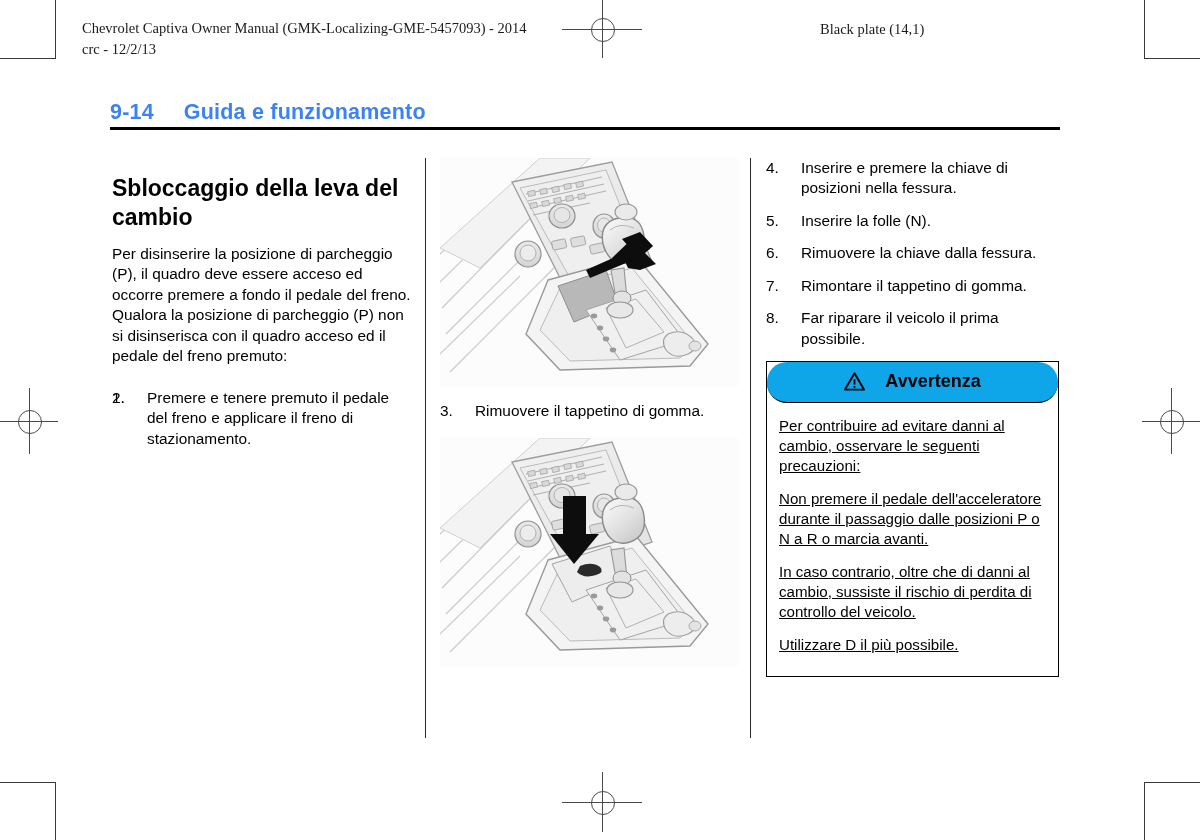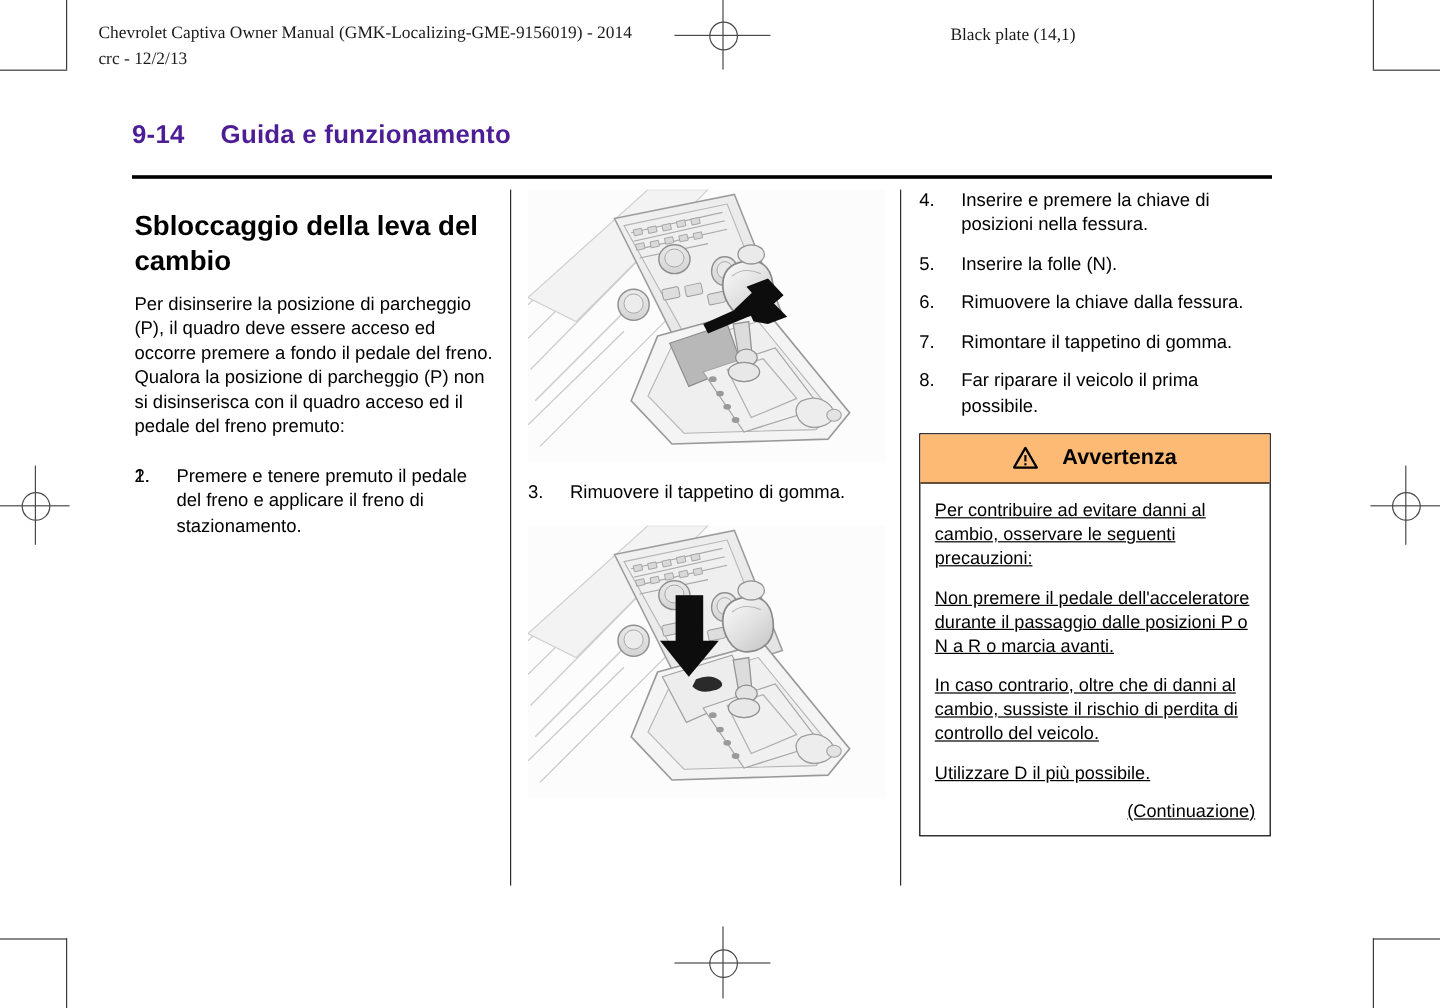--- a/index.html
+++ b/index.html
@@ -37,33 +37,33 @@
   
   .hdr {
     position: absolute;
     font-family: "Liberation Serif", serif;
     font-size: 14.5px;
     color: #1a1a1a;
     white-space: nowrap;
     line-height: 1.45;
   }
   #hdr-left { left: 82px; top: 18px; }
-  #hdr-right { left: 792px; top: 19px; }
+  #hdr-right { left: 820px; top: 19px; }
 
   
   #page-title-wrap {
     position: absolute;
     left: 110px; top: 100px; width: 950px;
   }
   #page-title {
     font-size: 21.5px;
     font-weight: bold;
     letter-spacing: .2px;
-    color: #4c1d95;
-    padding-bottom: 21px;
+    color: #3b82f6;
+    padding-bottom: 2px;
     white-space: nowrap;
   }
   #page-title .num { margin-right: 30px; }
   #title-rule {
     height: 2.5px; background: #000; width: 950px;
   }
 
   
   .col-rule {
     position: absolute;
@@ -123,30 +123,31 @@
   }
   .fig-caption .mk { position: absolute; left: 0; top: 0; }
 
   
   #warning-box {
     border: 1.6px solid #000;
     width: 293px;
     box-sizing: border-box;
   }
   #warning-head {
-    background: #fdba74;
+    background: #0ea5e9;
     border-bottom: 1.6px solid #000;
     text-align: center;
     padding: 9px 0 10px 0;
     font-size: 18px;
     font-weight: bold;
     display: flex;
     align-items: center;
     justify-content: center;
     gap: 20px;
+    border-radius: 20px;
   }
   #warning-body { padding: 13px 12px 8px 12px; text-decoration: underline; }
   #warning-body p {
     font-size: 15.1px;
     line-height: 1.32;
     margin: 0 0 13px 0;
   }
   #warning-cont {
     text-align: right;
     font-size: 15.1px;
@@ -180,21 +181,21 @@
     <div class="hl"></div>
     <div class="circ"></div>
 </div>
 <div class="reg-mark" style="left:1142px; top:388px; width:58px; height:66px;">
   <div class="vl"></div>
     <div class="hl"></div>
     <div class="circ"></div>
 </div>
 
 <div class="hdr" id="hdr-left">
-  <div>Chevrolet Captiva Owner Manual (GMK-Localizing-GME-9156019) - 2014</div>
+  <div>Chevrolet Captiva Owner Manual (GMK-Localizing-GME-5457093) - 2014</div>
   <div>crc - 12/2/13</div>
 </div>
 <div class="hdr" id="hdr-right">Black plate (14,1)</div>
 
 <div id="page-title-wrap">
   <div id="page-title">
     <span class="num">9-14</span><span>Guida e funzionamento</span>
   </div>
   <div id="title-rule"></div>
 </div>
@@ -425,16 +426,15 @@
         <rect x="9.6" y="7.2" width="1.8" height="5.4" fill="#000"></rect>
         <rect x="9.6" y="14" width="1.8" height="1.8" fill="#000"></rect>
       </svg>
       <span>Avvertenza</span>
     </div>
     <div id="warning-body">
       <p>Per contribuire ad evitare danni al cambio, osservare le seguenti precauzioni:</p>
       <p>Non premere il pedale dell'acceleratore durante il passaggio dalle posizioni P o N a R o marcia avanti.</p>
       <p>In caso contrario, oltre che di danni al cambio, sussiste il rischio di perdita di controllo del veicolo.</p>
       <p>Utilizzare D il più possibile.</p>
-      <div id="warning-cont">(Continuazione)</div>
     </div>
   </div>
 </div>
 
 </body></html>

